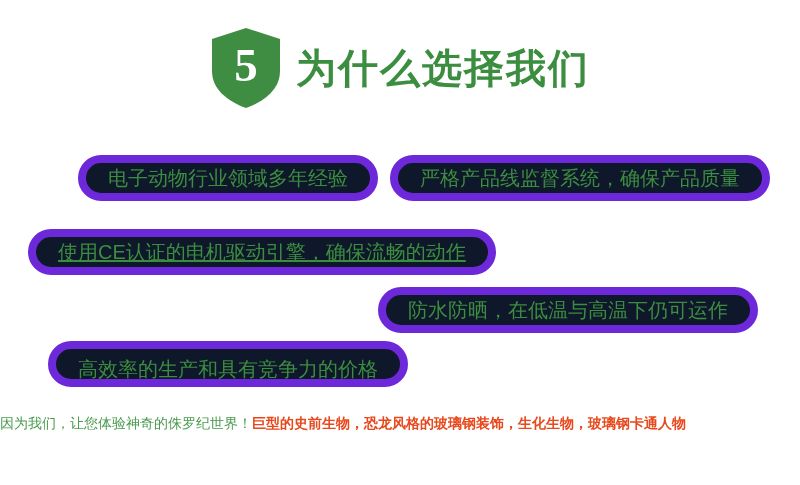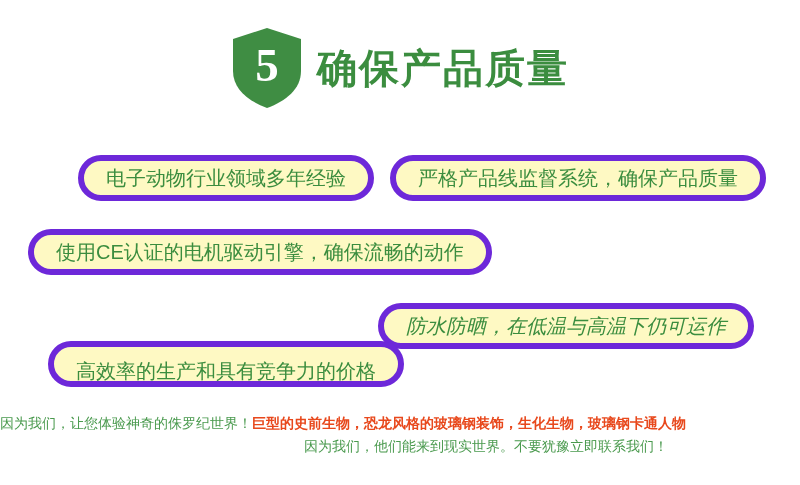--- a/index.html
+++ b/index.html
@@ -66,37 +66,37 @@
     font-weight: bold;
     letter-spacing: 2px;
     white-space: nowrap;
     line-height: 1;
   }
 
   
   .pill {
     position: absolute;
     box-sizing: border-box;
-    border: 6px solid #6d28d9;
+    border: 8px solid #6d28d9;
     border-radius: 26px;
     color: #3b8d3f;
     font-size: 20px;
     line-height: 1;
     display: flex;
     align-items: center;
     justify-content: center;
     padding: 0 22px;
     height: 46px;
     white-space: nowrap;
-    background: #fef9c3;
+    background: #0f172a;
   }
   .pill-0 { left: 78px;  top: 155px; }
   .pill-1 { left: 390px; top: 155px; justify-content: flex-end; }
-  .pill-2 { left: 28px;  top: 229px; }
-  .pill-3 { left: 378px; top: 303px; font-style: italic; }
+  .pill-2 { left: 28px;  top: 229px; text-decoration: underline; }
+  .pill-3 { left: 378px; top: 287px; }
   .pill-4 { left: 48px;  top: 341px; align-items: flex-end; }
 
   
   .footer {
     position: absolute;
     left: 0;
     top: 412px;
     width: 668px;
     text-align: right;
     font-size: 14px;
@@ -116,21 +116,21 @@
 
 <div class="page">
 
   <div class="header">
     <div class="shield-wrap">
       <svg class="shield-svg" viewBox="0 0 72 82">
         <path d="M36 1 L70 12 L70 44 C70 62 55 74 36 81 C17 74 2 62 2 44 L2 12 Z" fill="#3f8d43"></path>
       </svg>
       <div class="shield-num">5</div>
     </div>
-    <div class="header-title">确保产品质量</div>
+    <div class="header-title">为什么选择我们</div>
   </div>
 
   <div class="pill pill-0">
     <span>电子动物行业领域多年经验</span>
   </div>
   <div class="pill pill-1">
     <span>严格产品线监督系统，确保产品质量</span>
   </div>
   <div class="pill pill-2">
     <span>使用CE认证的电机驱动引擎，确保流畅的动作</span>
@@ -139,16 +139,15 @@
     <span>防水防晒，在低温与高温下仍可运作</span>
   </div>
   <div class="pill pill-4">
     <span>高效率的生产和具有竞争力的价格</span>
   </div>
 
   <div class="footer">
     <div class="footer-line">
       <span>因为我们，让您体验神奇的侏罗纪世界！</span><span class="hl">巨型的史前生物，恐龙风格的玻璃钢装饰，生化生物，玻璃钢卡通人物</span>
     </div>
-    <div class="footer-line">因为我们，他们能来到现实世界。不要犹豫立即联系我们！</div>
   </div>
 
 </div>
 
 </body></html>

